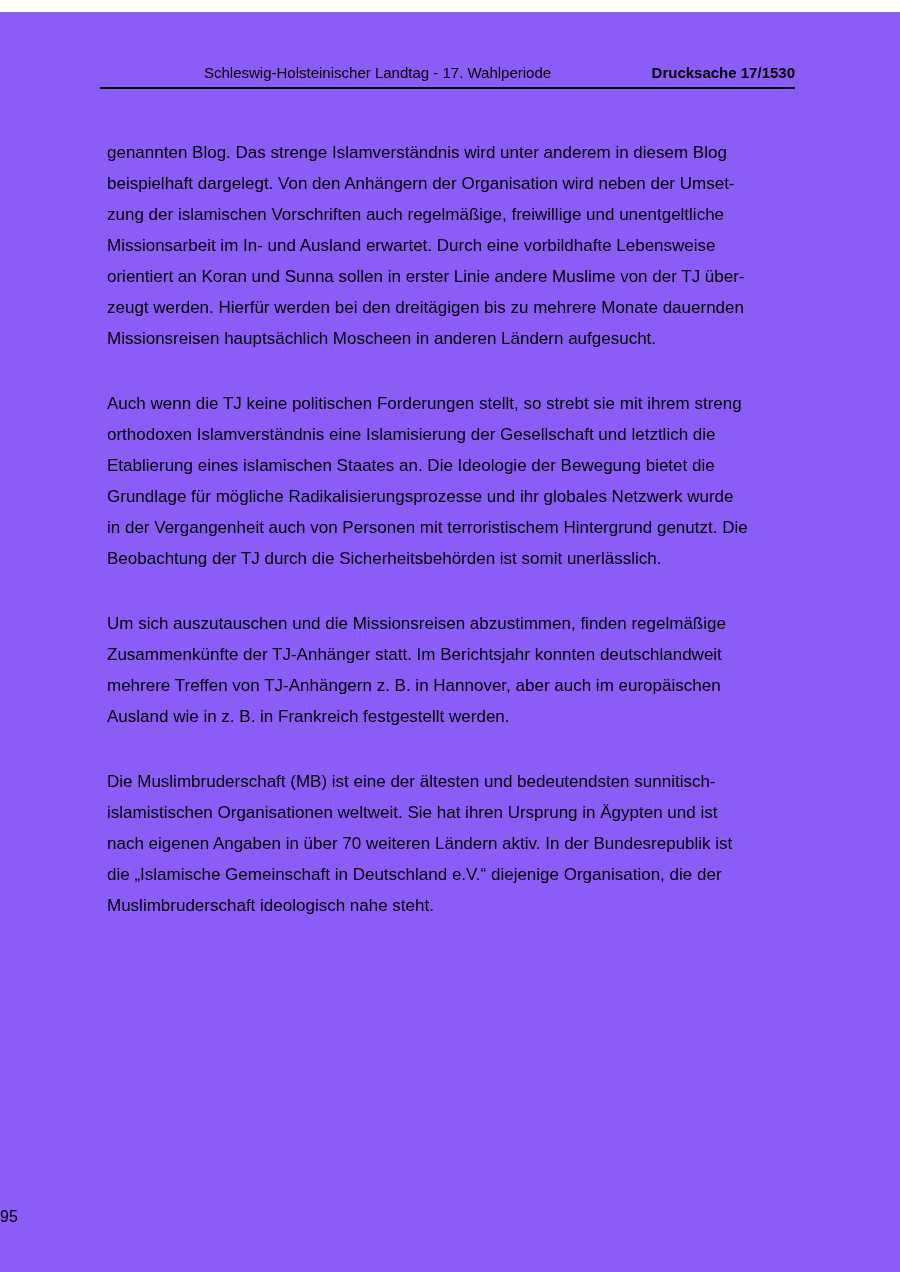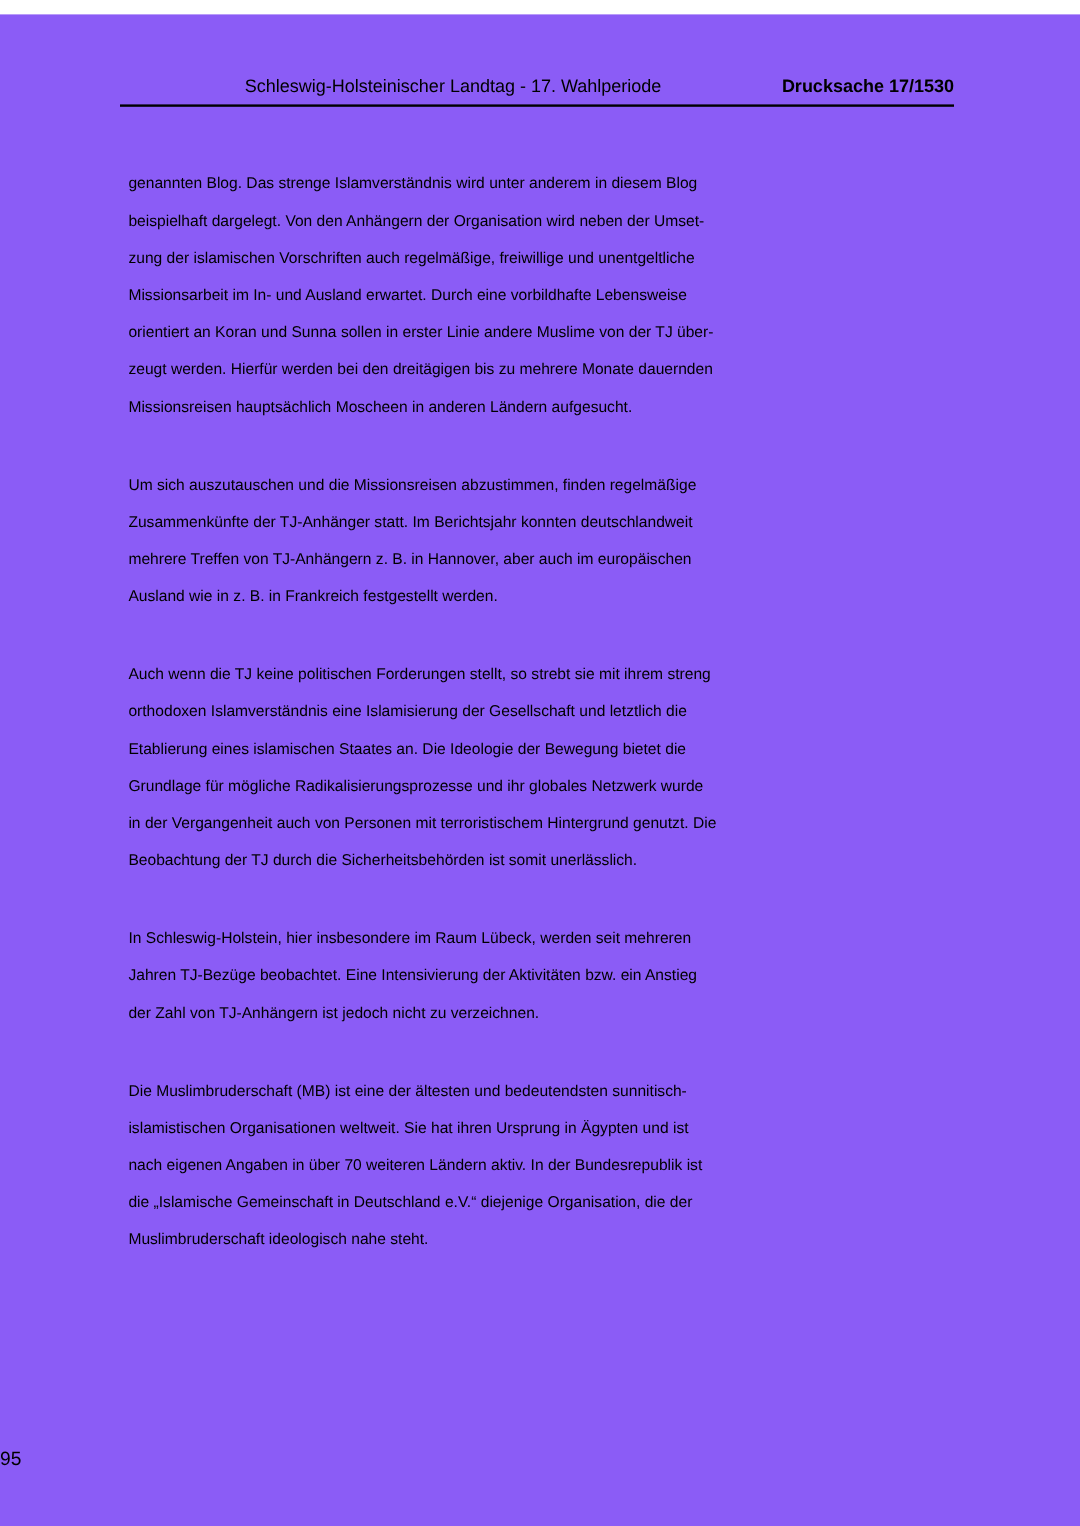--- a/index.html
+++ b/index.html
@@ -34,21 +34,21 @@
     margin-left: auto;
     font-size: 15px;
     line-height: 17px;
     font-weight: bold;
   }
   .body {
     margin-left: 107px;
     margin-right: 100px;
   }
   .para {
-    font-size: 13px;
+    font-size: 17px;
     line-height: 31px;
     white-space: pre-line;
     margin: 0 0 34px 0;
   }
   .para.first {
     margin-top: 48px;
   }
   .section-heading {
     font-size: 17px;
     line-height: 24px;
@@ -84,35 +84,32 @@
   <div class="body">
 
     <p class="para first">genannten Blog. Das strenge Islamverständnis wird unter anderem in diesem Blog
 beispielhaft dargelegt. Von den Anhängern der Organisation wird neben der Umset-
 zung der islamischen Vorschriften auch regelmäßige, freiwillige und unentgeltliche
 Missionsarbeit im In- und Ausland erwartet. Durch eine vorbildhafte Lebensweise
 orientiert an Koran und Sunna sollen in erster Linie andere Muslime von der TJ über-
 zeugt werden. Hierfür werden bei den dreitägigen bis zu mehrere Monate dauernden
 Missionsreisen hauptsächlich Moscheen in anderen Ländern aufgesucht.</p>
 
-    <p class="para">Um sich auszutauschen und die Missionsreisen abzustimmen, finden regelmäßige
-Zusammenkünfte der TJ-Anhänger statt. Im Berichtsjahr konnten deutschlandweit
-mehrere Treffen von TJ-Anhängern z. B. in Hannover, aber auch im europäischen
-Ausland wie in z. B. in Frankreich festgestellt werden.</p>
-
     <p class="para">Auch wenn die TJ keine politischen Forderungen stellt, so strebt sie mit ihrem streng
 orthodoxen Islamverständnis eine Islamisierung der Gesellschaft und letztlich die
 Etablierung eines islamischen Staates an. Die Ideologie der Bewegung bietet die
 Grundlage für mögliche Radikalisierungsprozesse und ihr globales Netzwerk wurde
 in der Vergangenheit auch von Personen mit terroristischem Hintergrund genutzt. Die
 Beobachtung der TJ durch die Sicherheitsbehörden ist somit unerlässlich.</p>
 
-    <p class="para">In Schleswig-Holstein, hier insbesondere im Raum Lübeck, werden seit mehreren
-Jahren TJ-Bezüge beobachtet. Eine Intensivierung der Aktivitäten bzw. ein Anstieg
-der Zahl von TJ-Anhängern ist jedoch nicht zu verzeichnen.</p>
+    <p class="para">Um sich auszutauschen und die Missionsreisen abzustimmen, finden regelmäßige
+Zusammenkünfte der TJ-Anhänger statt. Im Berichtsjahr konnten deutschlandweit
+mehrere Treffen von TJ-Anhängern z. B. in Hannover, aber auch im europäischen
+Ausland wie in z. B. in Frankreich festgestellt werden.</p>
+
 
 
     <p class="para">Die Muslimbruderschaft (MB) ist eine der ältesten und bedeutendsten sunnitisch-
 islamistischen Organisationen weltweit. Sie hat ihren Ursprung in Ägypten und ist
 nach eigenen Angaben in über 70 weiteren Ländern aktiv. In der Bundesrepublik ist
 die „Islamische Gemeinschaft in Deutschland e.V.“ diejenige Organisation, die der
 Muslimbruderschaft ideologisch nahe steht.</p>
 
   </div>
 

